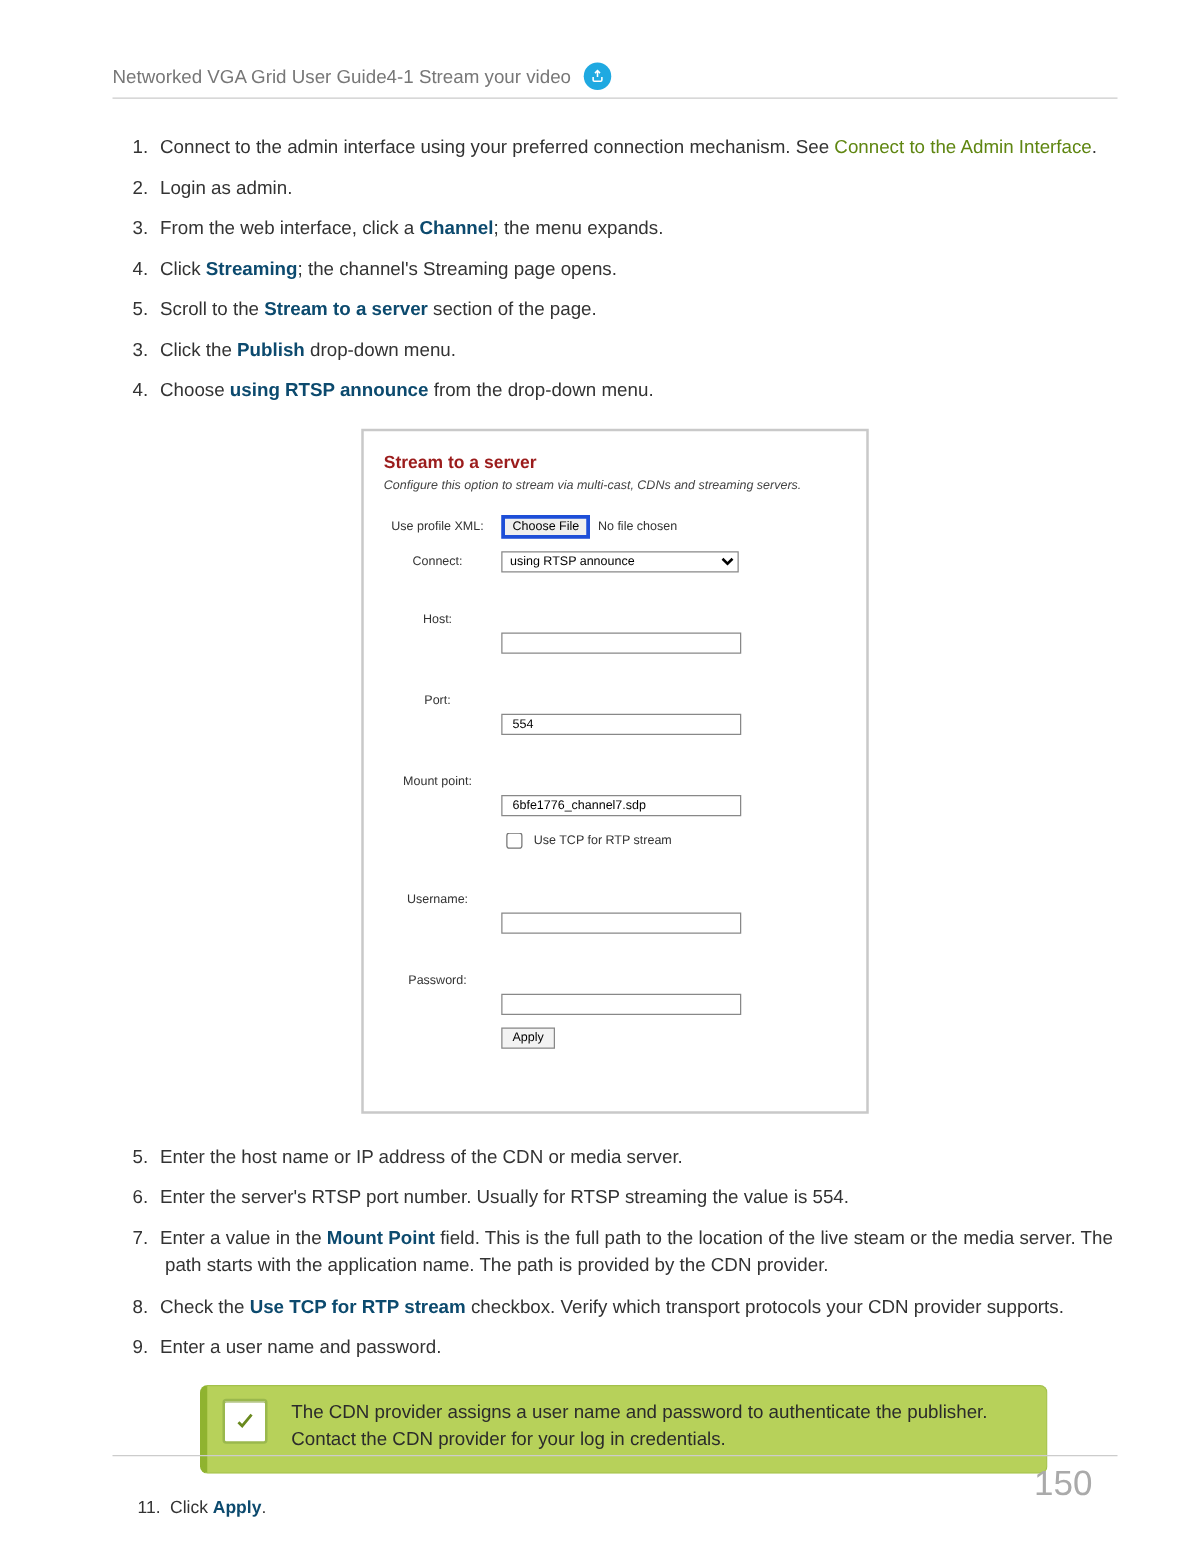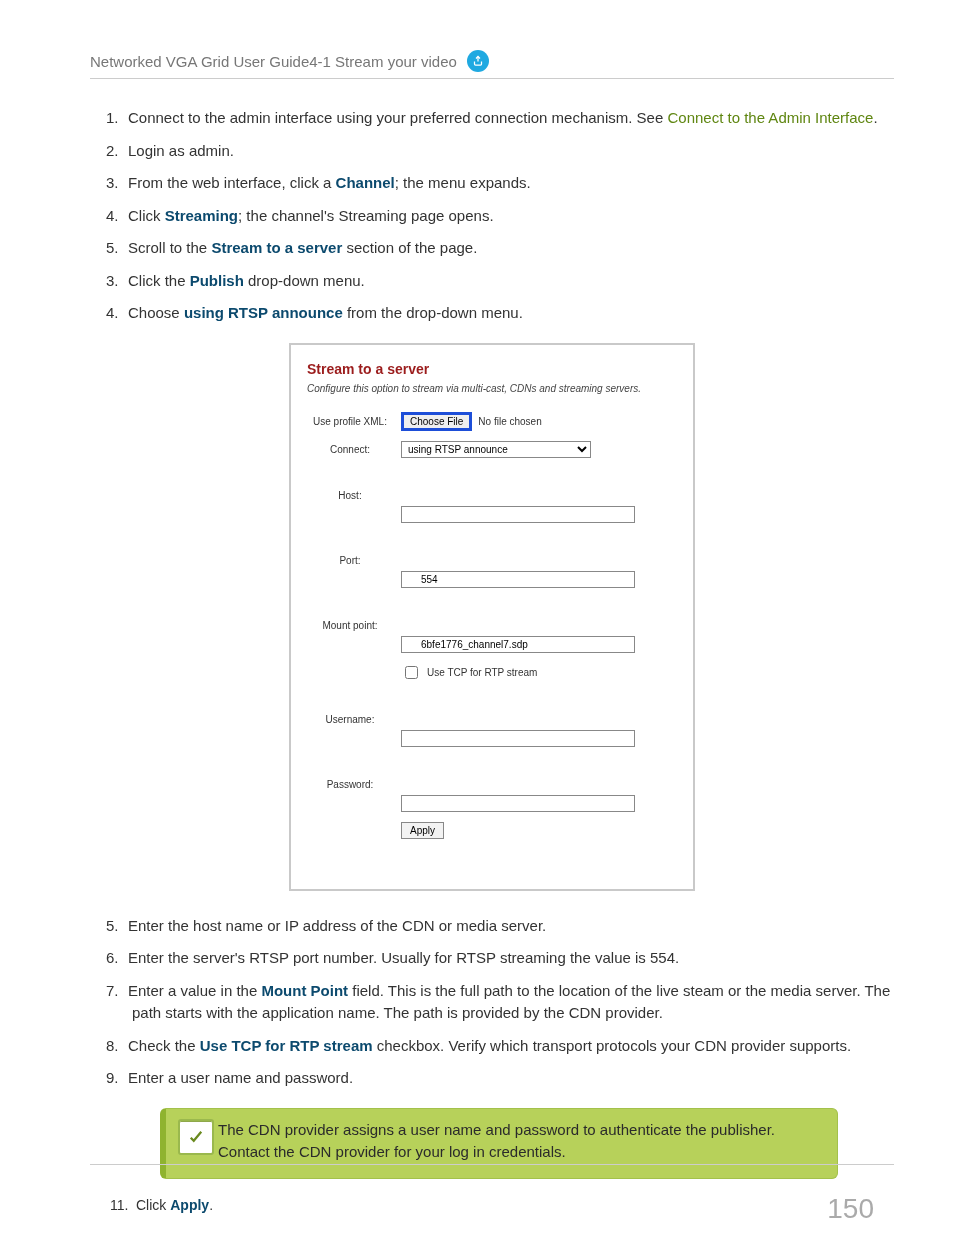--- a/index.html
+++ b/index.html
@@ -110,23 +110,23 @@
     margin-right: 6px;
   }
   select.shot-select {
     width: 190px;
     font-size: 10px;
     padding: 1px 2px;
     border: 1px solid #888;
     background: #fff;
   }
   input.shot-input {
-    width: 234px;
-    font-size: 10px;
-    padding: 2px 19px;
+    width: 192px;
+    font-size: 10px;
+    padding: 2px 8px;
     border: 1px solid #888;
     background: #fff;
     box-sizing: border-box;
     margin-top: 38px;
   }
   .apply-btn {
     font-size: 10px;
     padding: 2px 8px;
     border: 1px solid #888;
     background: #f3f3f3;
@@ -145,21 +145,21 @@
     margin: 14px 0 14px 70px;
     background: #b7d15a;
     border-left: 6px solid #8fb32f;
     border-top: 1px solid #a3c14b;
     border-right: 1px solid #a3c14b;
     border-bottom: 1px solid #a3c14b;
     border-radius: 6px;
     display: flex;
     align-items: flex-start;
     padding: 10px 20px 14px 12px;
-    gap: 4px;
+    gap: 19px;
     width: 678px;
     box-sizing: border-box;
   }
   .callout-icon {
     width: 32px;
     height: 32px;
     background: #fff;
     border: 2px solid #9ab84d;
     border-radius: 3px;
     display: flex;
@@ -185,21 +185,21 @@
     border: none;
     border-top: 1px solid #ccc;
     position: absolute;
     left: 90px;
     right: 60px;
     bottom: 80px;
   }
   .page-num {
     position: absolute;
     right: 80px;
-    bottom: 28px;
+    bottom: 50px;
     font-size: 28px;
     color: #aaa;
     font-weight: 300;
   }
 </style>
 </head>
 <body>
 
 <div class="page">
   <div class="top-row">

